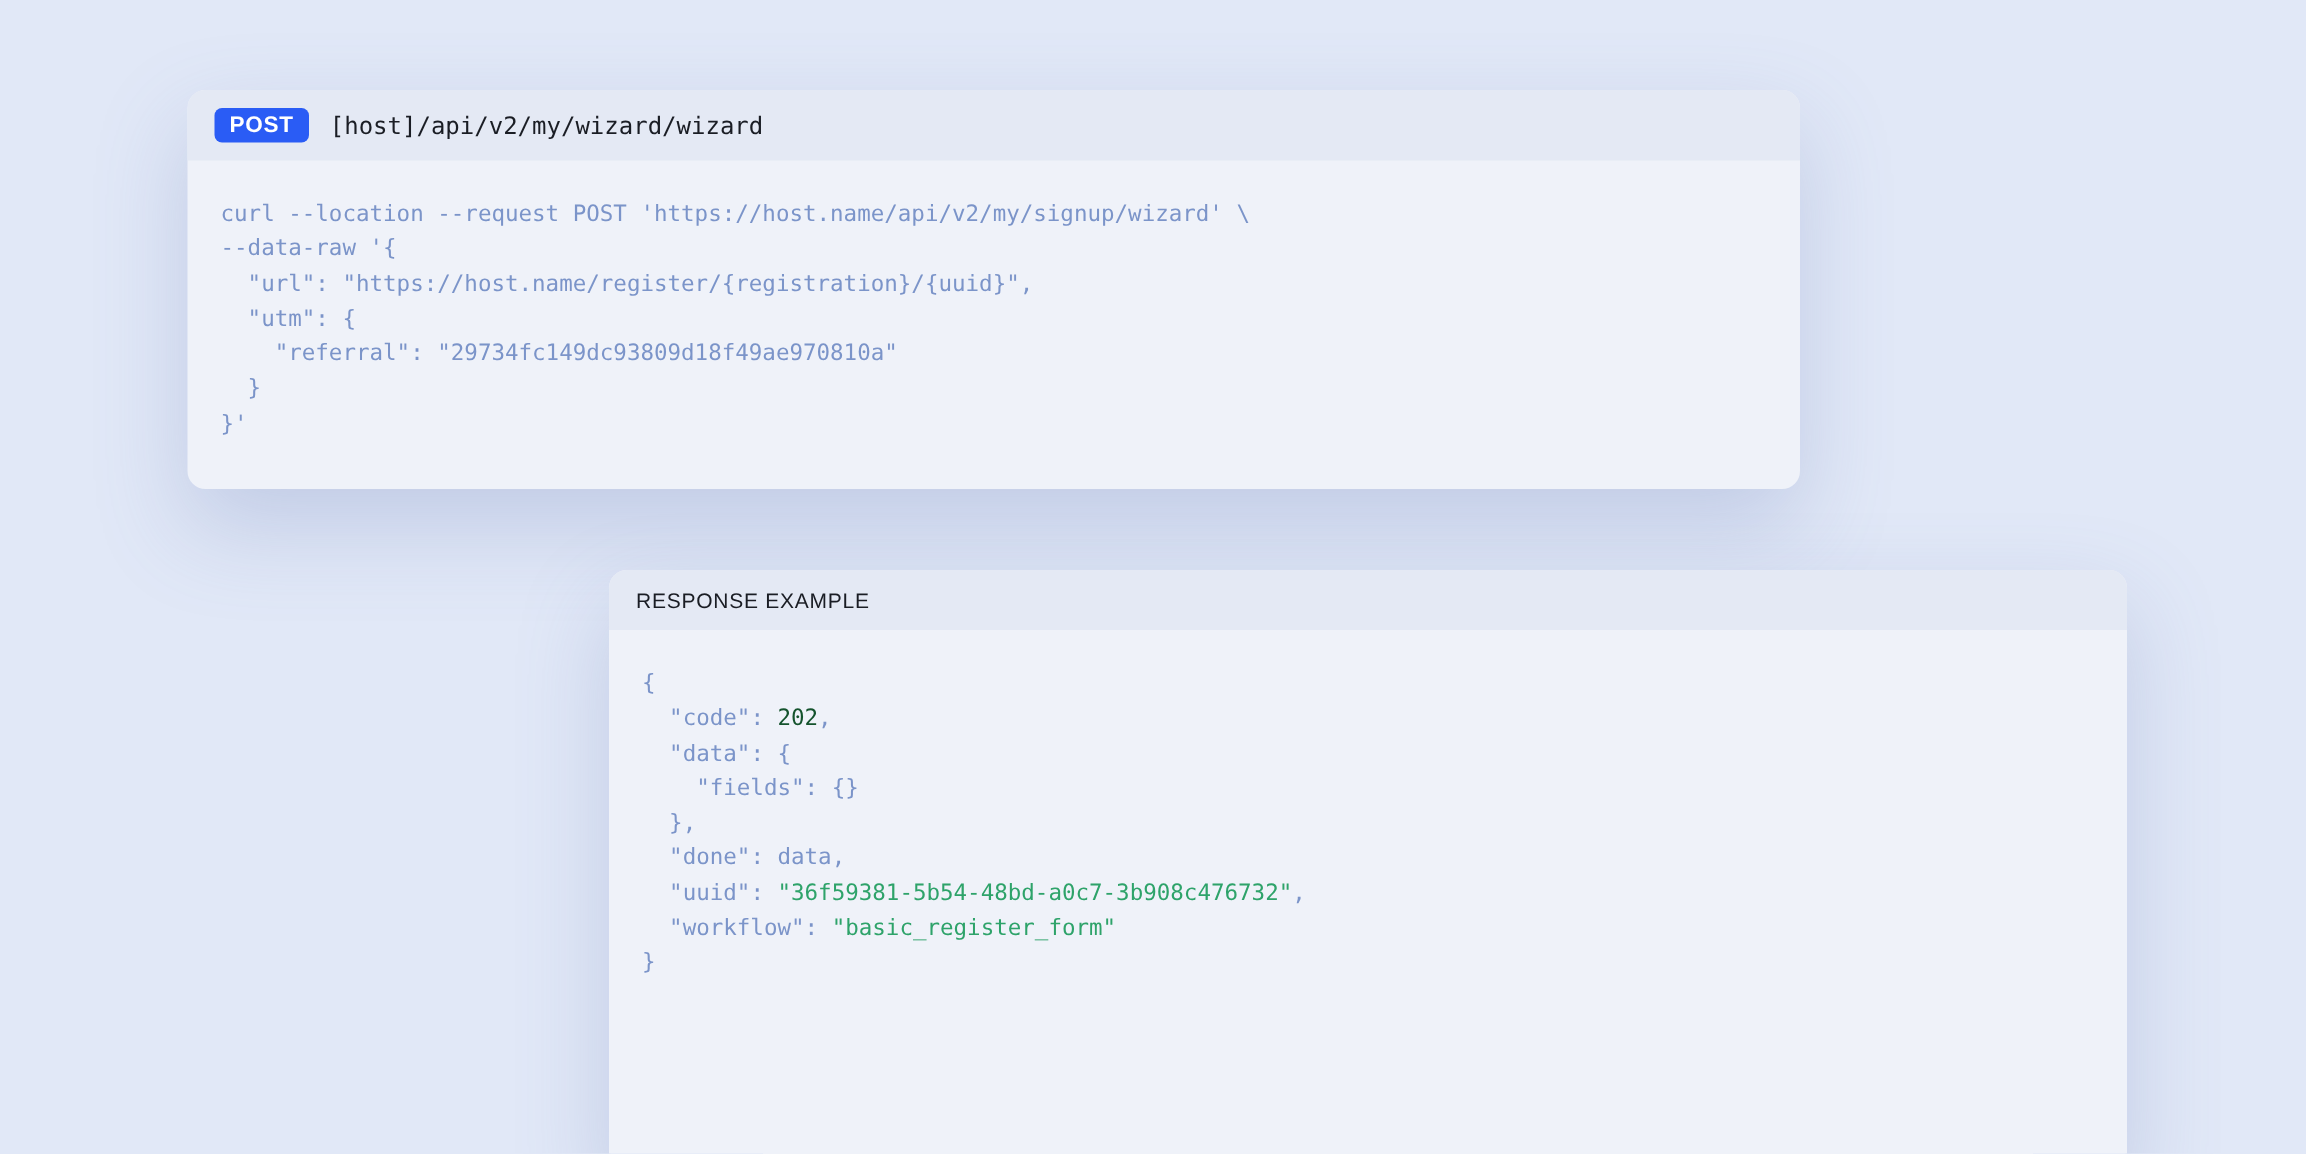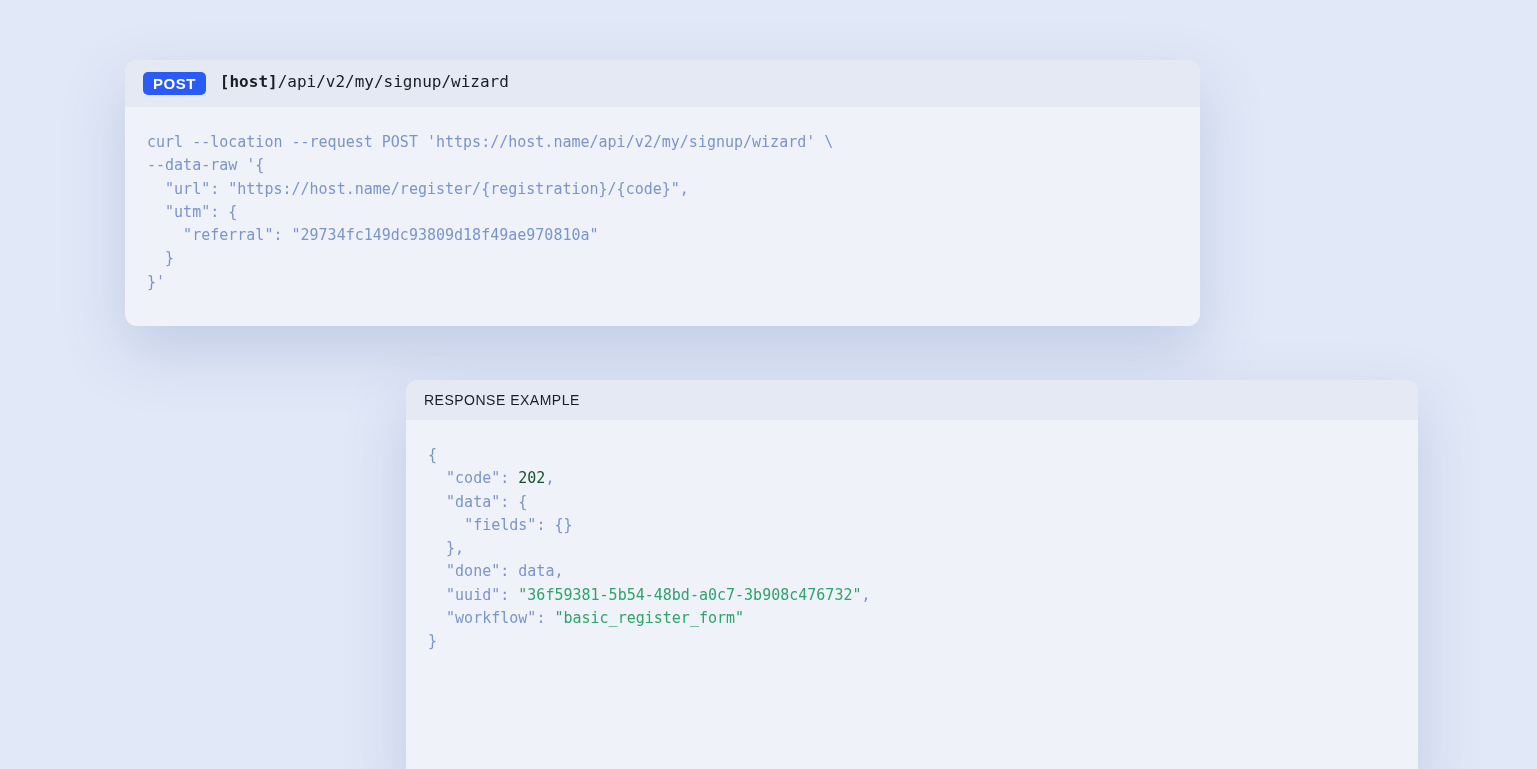--- a/index.html
+++ b/index.html
@@ -27,38 +27,38 @@
     position: absolute;
     top: 380px;
     left: 406px;
     width: 1012px;
     height: 404px;
   }
   .card-header {
     background: #e4e9f4;
     padding: 12px 18px;
     display: flex;
-    align-items: flex-start;
+    align-items: center;
     gap: 14px;
   }
   .badge-post {
     background: #2a5cf5;
     color: #fff;
     font-weight: 700;
     font-size: 15px;
     padding: 3px 10px;
     border-radius: 5px;
     letter-spacing: 0.5px;
   }
   .endpoint {
     font-family: 'Menlo','Consolas',monospace;
     font-size: 16px;
     color: #1a1d24;
   }
-  .endpoint .host { font-weight: 700; }
+  .endpoint .host { font-weight: 400; }
   .response-header-text {
     font-size: 14px;
     font-weight: 500;
     color: #1a1d24;
     letter-spacing: 0.5px;
   }
   .code-block {
     padding: 24px 22px;
     font-family: 'Menlo','Consolas',monospace;
     font-size: 15px;
@@ -71,26 +71,26 @@
   .tok-str { color: #2ea36a; }
   .tok-punc { color: #7b94c9; }
 </style>
 </head>
 <body>
 
 <div class="card card-request">
   <div class="card-header">
     <span class="badge-post">POST</span>
     <span class="endpoint">
-      <span class="host">[host]</span><span>/api/v2/my/signup/wizard</span>
+      <span class="host">[host]</span><span>/api/v2/my/wizard/wizard</span>
     </span>
   </div>
   <div class="code-block">curl --location --request POST 'https://host.name/api/v2/my/signup/wizard' \
 --data-raw '{
-  "url": "https://host.name/register/{registration}/{code}",
+  "url": "https://host.name/register/{registration}/{uuid}",
   "utm": {
     "referral": "29734fc149dc93809d18f49ae970810a"
   }
 }'</div>
 </div>
 
 <div class="card card-response">
   <div class="card-header">
     <span class="response-header-text">RESPONSE EXAMPLE</span>
   </div>

